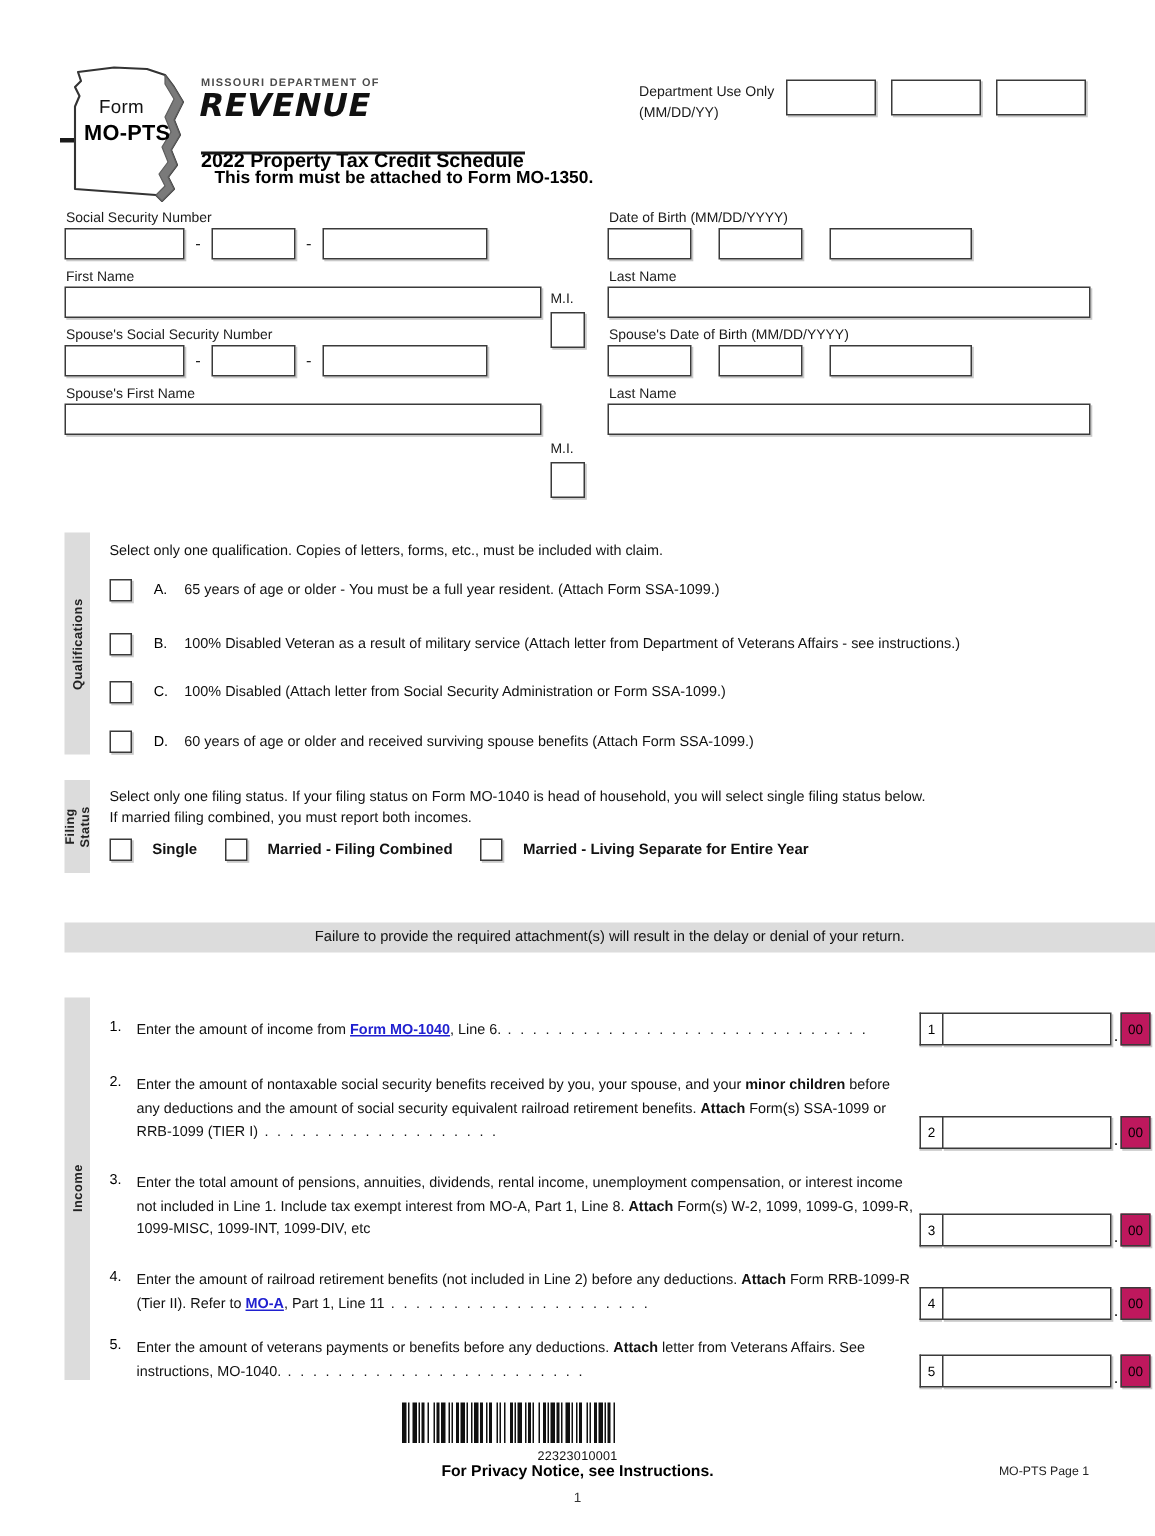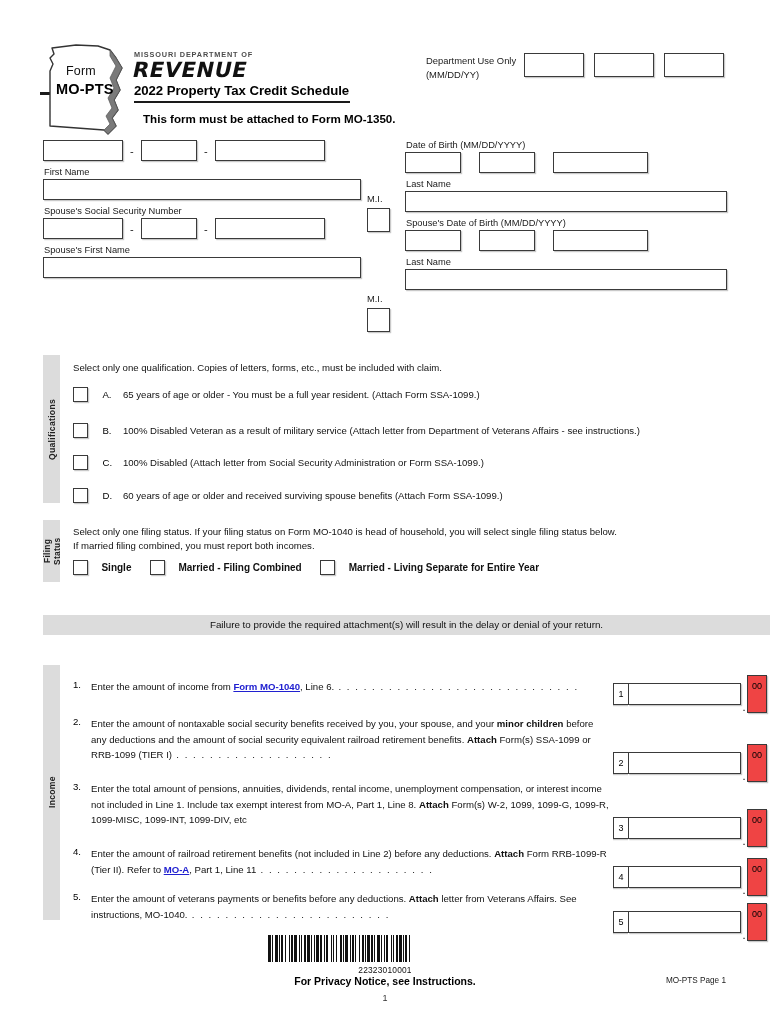--- a/index.html
+++ b/index.html
@@ -45,21 +45,21 @@
     position: absolute; left: 134px; top: 50px;
     font-size: 7.3px; font-weight: bold; letter-spacing: .85px; color: #4c4c4c;
   }
   .logo-rev {
     position: absolute; left: 133px; top: 58px;
     font-size: 21px; font-weight: bold; letter-spacing: .6px; color: #111;
     font-family: "DejaVu Sans", sans-serif;
   }
   .logo-rev .ang { display: inline-block; transform: skewX(-12deg); }
   .title-line {
-    position: absolute; left: 134px; top: 83px;
+    position: absolute; left: 134px; top: 99px;
     font-size: 13.2px; font-weight: bold; color: #000; letter-spacing: -.05px;
   }
   .title-rule {
     position: absolute; left: 134px; top: 101px; width: 216px; height: 1.6px; background:#1a1a1a;
   }
   .attach-line {
     position: absolute; left: 143px; top: 112px;
     font-size: 11.6px; font-weight: bold; color: #000;
   }
 
@@ -137,22 +137,22 @@
     display:inline-block; width: 15px; height: 22px; border: 1px solid #3a3a3a;
     border-right: none; background:#fff; font-size: 9px; text-align:center; line-height: 21px;
     vertical-align: middle; box-shadow: 0 1.2px 0 0 #c9c9c9;
   }
   .amt .aval {
     display:inline-block; width: 113px; height: 22px; border: 1px solid #3a3a3a;
     background:#fff; vertical-align: middle; box-shadow: 1.2px 1.2px 0 0 #c9c9c9;
   }
   .amt .adot { display:inline-block; width: 6px; text-align:center; font-size: 11px; vertical-align: bottom; }
   .amt .acent {
-    display:inline-block; width: 20px; height: 38px; border: 1px solid #3a3a3a;
-    background:#ef4444; font-size: 9px; text-align:center; line-height: 21px;
+    display:inline-block; width: 20px; height: 22px; border: 1px solid #3a3a3a;
+    background:#be185d; font-size: 9px; text-align:center; line-height: 21px;
     vertical-align: middle; box-shadow: 1.2px 1.2px 0 0 #c9c9c9;
   }
 
   
   .footer { position: absolute; left: 0; top: 930px; width: 770px; }
   .barcode { position: absolute; left: 268px; top: 5px; width: 234px; height: 27px; display: flex; }
   .barcode i { display:block; height: 27px; background: #111; }
   .barcode i.w { background: transparent; }
   .barnum { position: absolute; left: 0; top: 35px; width: 770px; text-align: center; font-size: 8.4px; color:#111; letter-spacing:.2px; }
   .privacy { position: absolute; left: 0; top: 45px; width: 770px; text-align: center; font-size: 10.5px; font-weight: bold; }
@@ -187,20 +187,21 @@
       <span>(MM/DD/YY)</span>
     </div>
     <div class="fbox dept-box b1"></div>
     <div class="fbox dept-box b2"></div>
     <div class="fbox dept-box b3"></div>
   </div>
 
   <div class="idblock">
 
     <div class="col-l">
+      <span class="rowlabel">Social Security Number</span>
       <div class="fieldrow">
         <span class="fbox ssn1"></span>
         <span class="dash">-</span>
         <span class="fbox ssn2"></span>
         <span class="dash">-</span>
         <span class="fbox ssn3"></span>
       </div>
 
       <span class="rowlabel">First Name</span>
       <div class="fieldrow">

